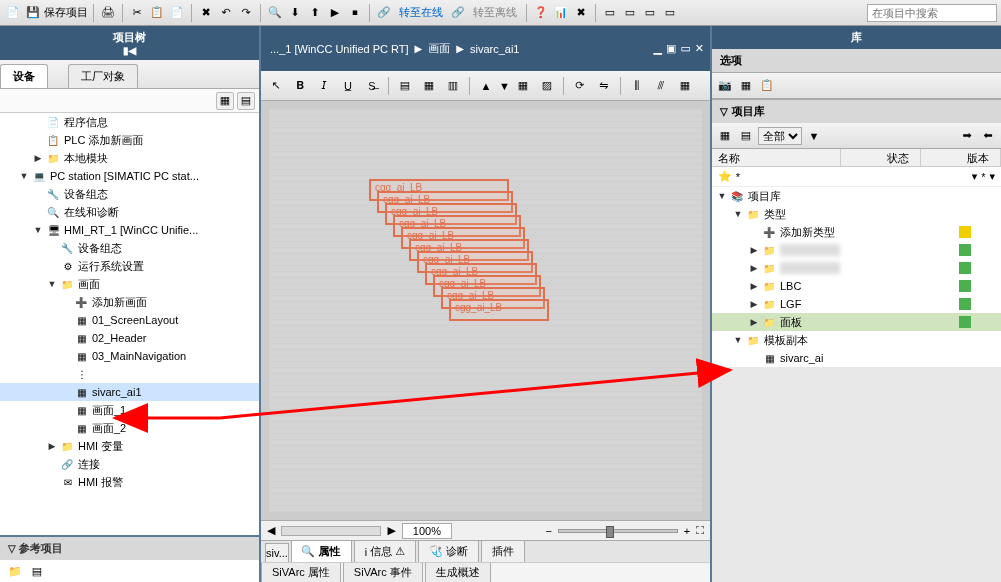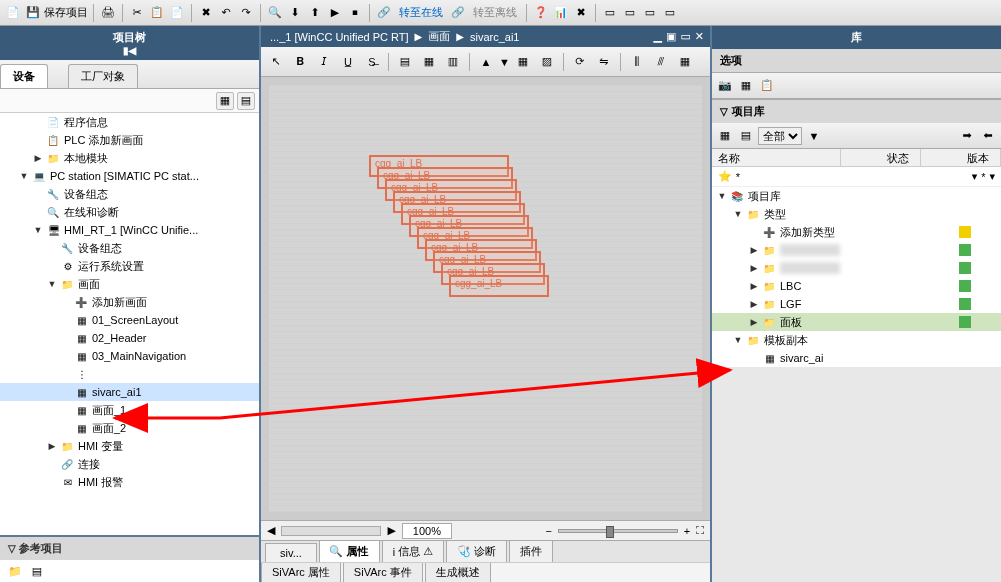--- a/index.html
+++ b/index.html
@@ -26,38 +26,38 @@
 .arr { width: 12px; display:inline-block; text-align:center; font-size:9px; color:#333;}
 .ico { width: 14px; height: 14px; margin: 0 3px; display: inline-flex; align-items:center; justify-content:center; font-size:10px;}
 .ind { display:inline-block; }
 .ref-section { border-top: 2px solid #5a7a9a; }
 .ref-title { background: #d8d8d8; color: #333; padding: 4px 8px; font-weight: bold; display:flex; align-items:center; justify-content:space-between;}
 .ref-title .arr2 { font-size:10px;}
 .ref-body { height: 22px; background: #fff; display:flex; align-items:center; padding: 0 6px; gap:4px;}
 
 .center-panel { flex: 1; display: flex; flex-direction: column; background: #e8e8e8; min-width:0;}
 .editor-header { background: #3a5a7a; color: #fff; padding: 3px 6px; display: flex; align-items: center; font-size: 12px; }
-.editor-header .crumb { margin: 0 3px; text-align: center; }
+.editor-header .crumb { margin: 12px 3px; text-align: center; }
 .editor-header .sep { margin: 0 3px; font-size:10px;}
 .editor-header .wctl { margin-left: auto; display:flex; gap:4px;}
 .editor-header .wctl span { cursor:pointer; font-size:11px;}
 .editor-toolbar { height: 30px; background: linear-gradient(#f4f4f4,#e0e0e0); border-bottom: 1px solid #aaa; display:flex; align-items:center; padding:0 4px; gap:2px;}
 .editor-toolbar .tb-btn { width:22px; height:22px; border:1px solid transparent;}
 .canvas-wrap { flex:1; position:relative; overflow:hidden; background:#ccc;}
 .canvas { position:absolute; inset:8px; background: repeating-linear-gradient(0deg,#d0d0d0,#d0d0d0 1px,#d4d4d4 1px,#d4d4d4 6px), repeating-linear-gradient(90deg,#d0d0d0,#d0d0d0 1px,transparent 1px,transparent 6px); background-color:#d4d4d4;}
 .fp-stack { position:absolute; left:100px; top:70px; }
 .fp { position:absolute; width:140px; height:22px; border:2px solid #e07050; background:rgba(255,200,180,0.15); color:#e07050; font-size:10px; padding:1px 4px; overflow:hidden;}
 .zoom-bar { height:20px; background:#f0f0f0; border-top:1px solid #aaa; display:flex; align-items:center; padding:0 6px; gap:6px;}
 .zoom-bar input[type=text]{ width:50px; height:16px; border:1px solid #aaa; font-size:11px; text-align:center;}
 .zoom-bar .slider { flex:0 0 120px; height:4px; background:#ccc; border:1px solid #999; position:relative;}
 .zoom-bar .slider .thumb{position:absolute; left:40%; top:-4px; width:8px; height:12px; background:#888; border:1px solid #555;}
 .bottom-tabs { height: 22px; background:#e4e4e4; border-top:1px solid #aaa; display:flex; align-items:flex-end; padding-left:4px;}
 .btab { padding:3px 10px; border:1px solid #aaa; background:#f0f0f0; margin-right:2px; font-size:11px; cursor:pointer; display:flex; align-items:center; gap:3px; border-bottom:none;}
 .btab.active { background:#fff; font-weight:bold;}
-.btab.small { padding:3px 14px;}
+.btab.small { padding:3px 0;}
 .sivarc-tabs { height:20px; background:#f4f4f4; border-top:1px solid #ccc; display:flex; align-items:flex-start;}
 .stab { padding:2px 10px; border:1px solid #aaa; border-top:none; margin-right:2px; background:#ececec; font-size:11px;}
 
 .right-panel { width: 291px; display:flex; flex-direction:column; border-left:2px solid #5a7a9a;}
 .opt-title { background:#d8d8d8; padding:4px 8px; font-weight:bold; border-bottom:1px solid #aaa;}
 .opt-toolbar { height:26px; background:linear-gradient(#f4f4f4,#e0e0e0); border-bottom:1px solid #aaa; display:flex; align-items:center; padding:0 4px; gap:3px;}
 .lib-section { border-top:1px solid #aaa;}
 .lib-head { background:#d8d8d8; padding:4px 8px; font-weight:bold; display:flex; align-items:center; gap:4px;}
 .lib-head .arr2{font-size:10px;}
 .lib-toolbar { height:26px; background:linear-gradient(#f4f4f4,#e0e0e0); border-bottom:1px solid #aaa; display:flex; align-items:center; padding:0 4px; gap:3px;}
@@ -105,20 +105,23 @@
   <span class="tb-link disabled">转至离线</span>
   <span class="tb-sep"></span>
   <span class="tb-btn">❓</span>
   <span class="tb-btn">📊</span>
   <span class="tb-btn">✖</span>
   <span class="tb-sep"></span>
   <span class="tb-btn">▭</span>
   <span class="tb-btn">▭</span>
   <span class="tb-btn">▭</span>
   <span class="tb-btn">▭</span>
+  <span class="search-box">
+    <input type="text" placeholder="在项目中搜索" style="">
+  </span>
 </div>
 
 <div class="main-area">
 
   <div class="left-panel">
     <div class="panel-title">
       <span>项目树</span>
       <span class="ctl">▮◀</span>
     </div>
     <div class="tabs-row">

